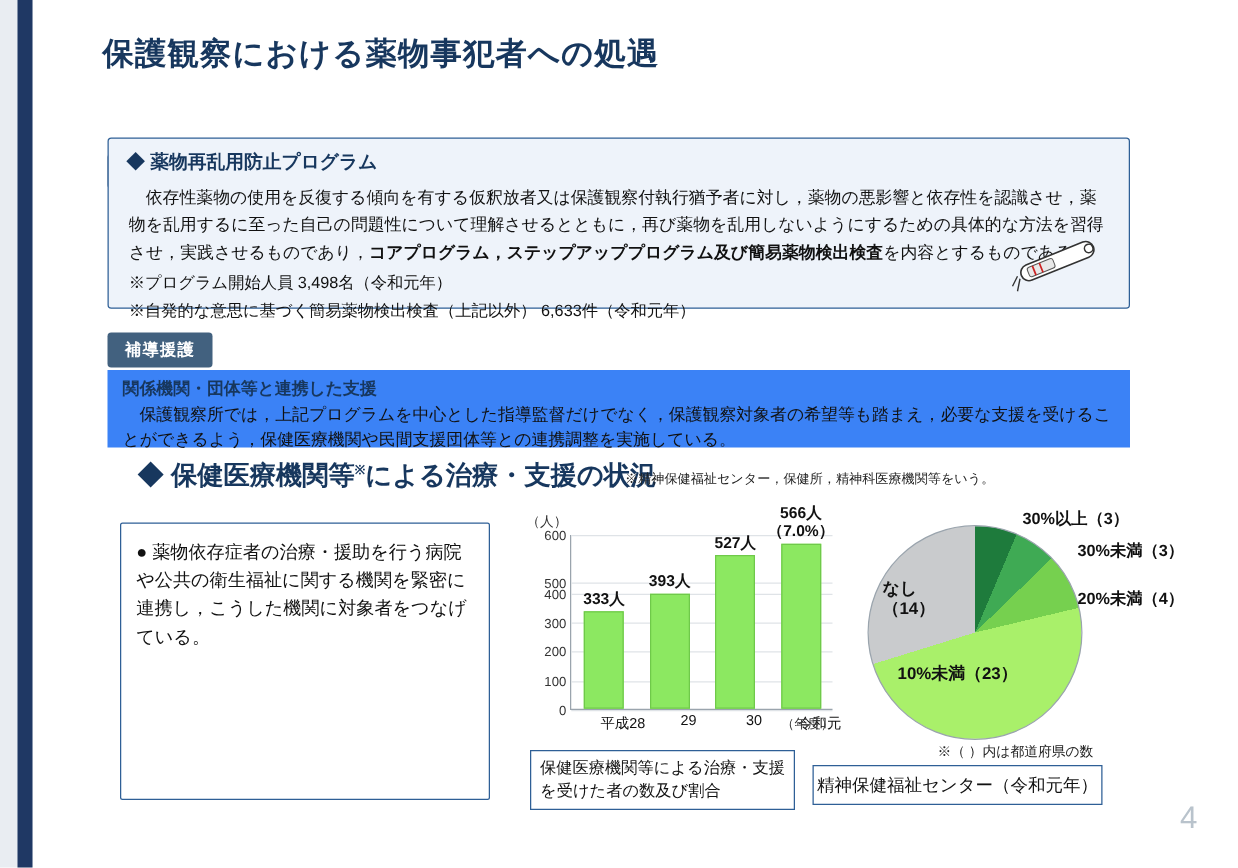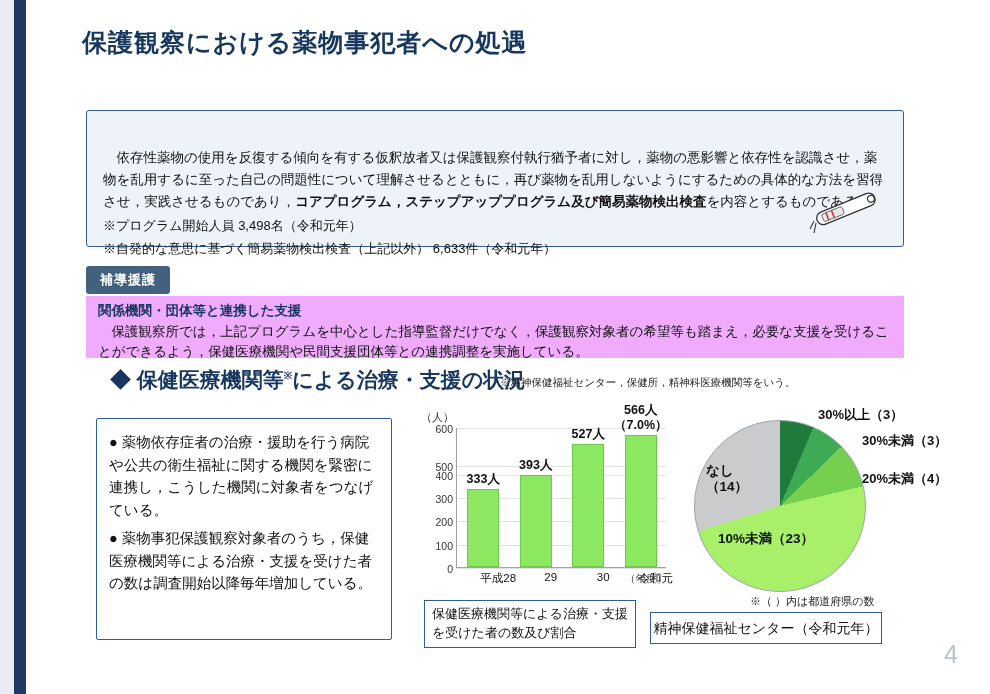--- a/index.html
+++ b/index.html
@@ -107,21 +107,21 @@
     height: 52px;
   }
 
   
   .support-box {
     position: absolute;
     left: 86px;
     top: 296px;
     width: 818px;
     height: 62px;
-    background: #f0abfc;
+    background: #3b82f6;
     box-sizing: border-box;
   }
   .support-heading {
     position: absolute;
     left: 12px;
     top: 6px;
     font-size: 13.5px;
     font-weight: bold;
     color: #17375e;
   }
@@ -340,20 +340,21 @@
 
   <div class="left-bar">
     <div class="left-bar-inner"></div>
   </div>
 
   <div class="title">保護観察における薬物事犯者への処遇</div>
 
   <div class="tag" id="tag-shidou">指導監督</div>
 
   <div class="program-box">
+    <div class="program-heading">◆ 薬物再乱用防止プログラム</div>
     <div class="program-body">
       <span class="indent"><span>依存性薬物の使用を反復する傾向を有する仮釈放者又は保護観察付執行猶予者に対し，薬物の悪影響と依存性を認識させ，薬物を乱用するに至った自己の問題性について理解させるとともに，再び薬物を乱用しないようにするための具体的な方法を習得させ，実践させるものであり，</span><b>コアプログラム，ステップアッププログラム及び簡易薬物検出検査</b><span>を内容とするものである。</span></span>
       <span class="note-line">※プログラム開始人員 3,498名（令和元年）</span>
       <span class="note-line">※自発的な意思に基づく簡易薬物検出検査（上記以外） 6,633件（令和元年）</span>
     </div>
   </div>
 
   <svg class="kit" viewBox="0 0 100 52">
     <g transform="rotate(-22 50 26)">
       <rect x="16" y="16" width="62" height="13" rx="6.5" fill="#ffffff" stroke="#333" stroke-width="1.3"></rect>
@@ -374,21 +375,20 @@
     </div>
   </div>
 
   <div class="sec2-head">
     <span>◆ 保健医療機関等</span><span class="sup">※</span><span>による治療・支援の状況</span>
   </div>
   <div class="sec2-note">※精神保健福祉センター，保健所，精神科医療機関等をいう。</div>
 
   <div class="bullet-box">
     <div class="bullet" id="bullet-1">● 薬物依存症者の治療・援助を行う病院や公共の衛生福祉に関する機関を緊密に連携し，こうした機関に対象者をつなげている。</div>
-    <div class="bullet" id="bullet-2">● 薬物事犯保護観察対象者のうち，保健医療機関等による治療・支援を受けた者の数は調査開始以降毎年増加している。</div>
   </div>
 
   <div class="bar-chart">
     <div class="axis-unit">（人）</div>
     <div class="bar-plot" id="bar-plot">
         <div class="gridline" style="top: 140px;">
           <span class="ytick">0</span>
         </div>
         <div class="gridline" style="top: 116.667px;">
           <span class="ytick">100</span>

